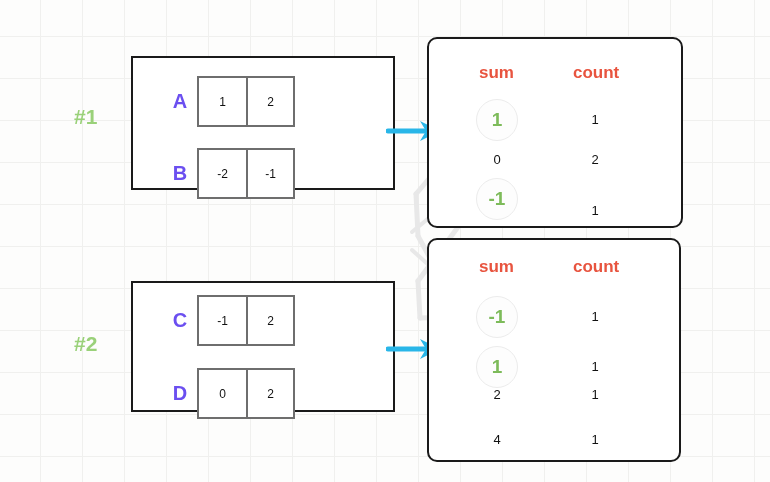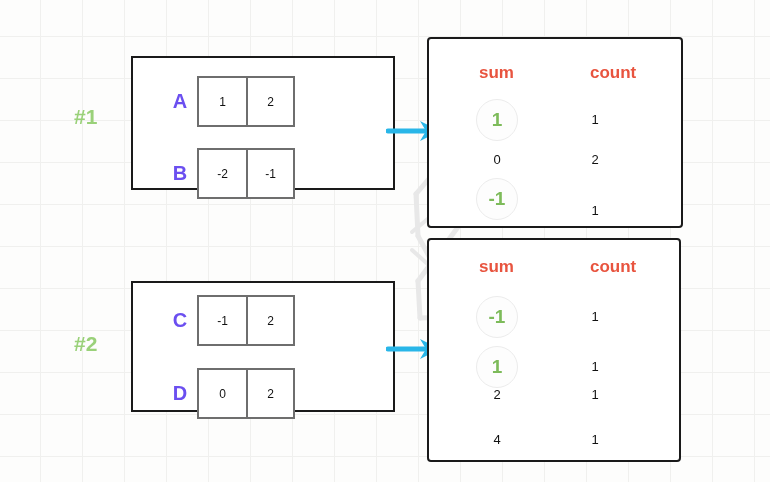--- a/index.html
+++ b/index.html
@@ -91,37 +91,37 @@
   
   .row-top { left: 30px; top: 18px; }
   .row-bottom { left: 30px; top: 90px; }
   .row-top2 { left: 30px; top: 12px; }
   .row-bottom2 { left: 30px; top: 85px; }
 
   
   .agg-panel {
     position: absolute;
     border: 2px solid #1a1a1a;
-    border-radius: 4px;
+    border-radius: 10px;
     background: #ffffff;
     box-sizing: border-box;
   }
   #agg-1 { left: 427px; top: 37px; width: 256px; height: 191px; }
   #agg-2 { left: 427px; top: 238px; width: 254px; height: 224px; }
 
   .agg-header {
     position: absolute;
     font-size: 17px;
     font-weight: bold;
     color: #e8543f;
     font-family: "Liberation Sans", sans-serif;
     white-space: nowrap;
   }
   .hdr-sum { left: 50px; }
-  .hdr-count { left: 161px; }
+  .hdr-count { left: 144px; }
   #agg-1 .agg-header { top: 24px; }
   #agg-2 .agg-header { top: 17px; }
 
   .agg-row {
     position: absolute;
     left: 0;
     width: 100%;
     height: 30px;
   }
   .agg-sum, .agg-count {

